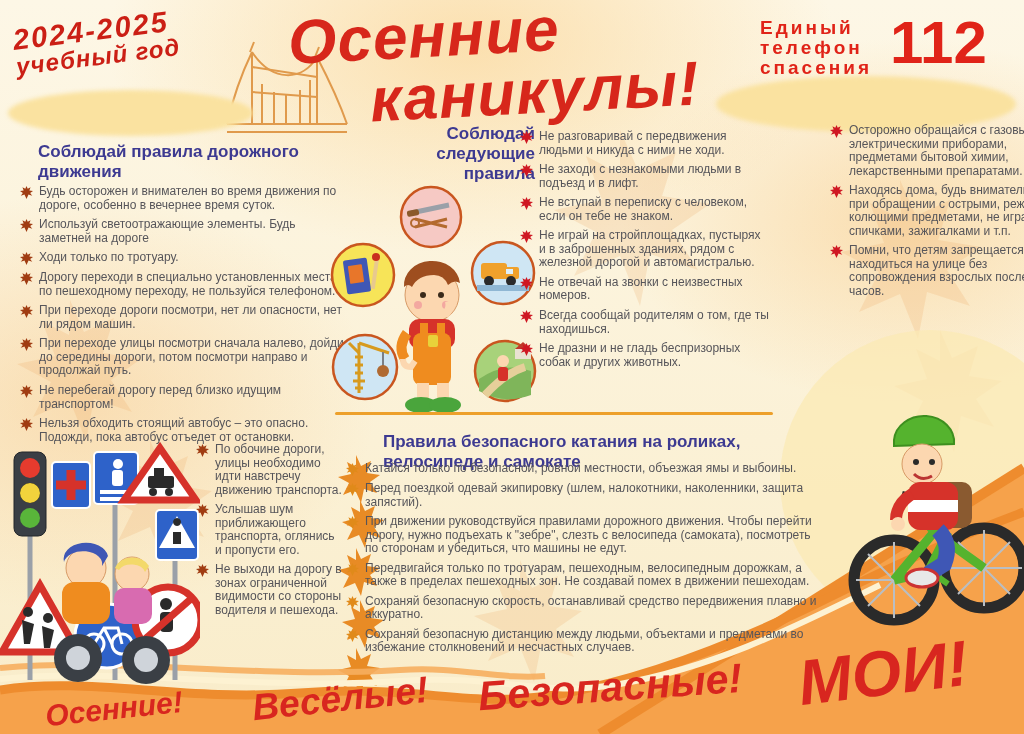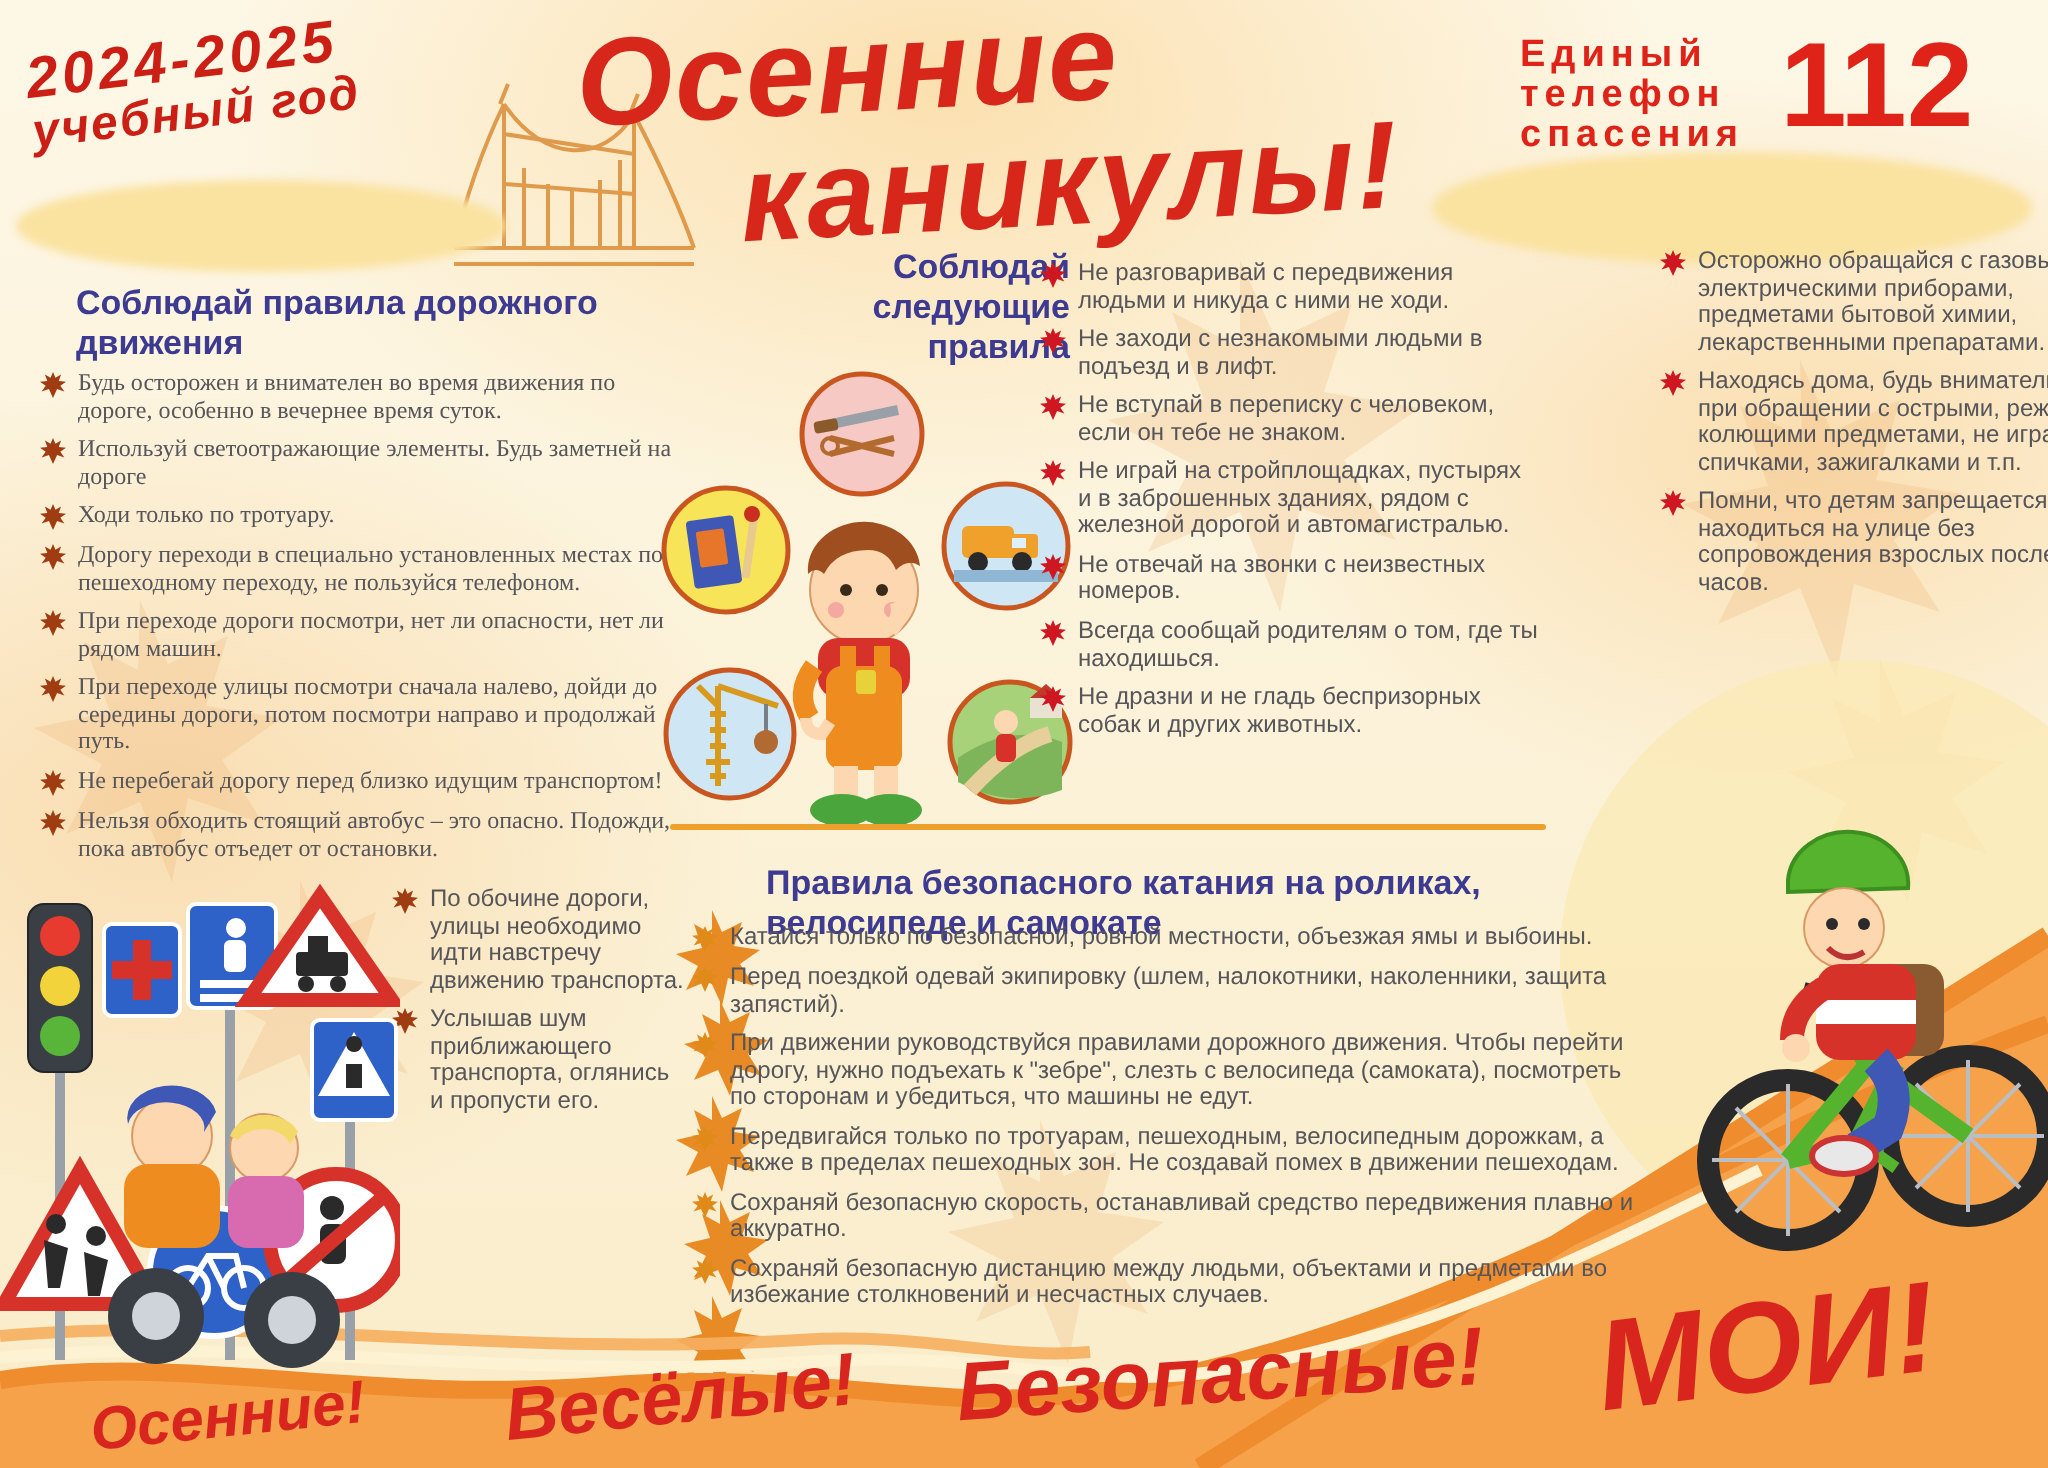--- a/index.html
+++ b/index.html
@@ -95,21 +95,21 @@
   <div class="abs emg-label">
     <div>Единый</div>
     <div>телефон</div>
     <div>спасения</div>
   </div>
   <div class="abs emg-num">112</div>
   <div class="redact r1"></div>
   <div class="redact r2"></div>
 
   <div class="abs h-indigo" style="left:38px;top:142px;width:300px;">Соблюдай правила дорожного движения</div>
-  <ul class="abs rules c-rust" style="left:20px;top:185px;width:325px;font-family:Liberation Serif, serif;">
+  <ul class="abs rules c-rust" style="left:20px;top:185px;width:325px;">
 
       <li class="rule">
         <svg class="leaf" viewBox="0 0 16 16">
           <path d="M8 0 L9.5 3.5 L13 1.5 L11.5 5.5 L16 6 L12.5 8.5 L15 12 L10.5 10.5 L8 16 L5.5 10.5 L1 12 L3.5 8.5 L0 6 L4.5 5.5 L3 1.5 L6.5 3.5 Z"></path>
         </svg>
         <span class="rtext">Будь осторожен и внимателен во время движения по дороге, особенно в вечернее время суток.</span>
       </li>
 
       <li class="rule">
         <svg class="leaf" viewBox="0 0 16 16">
@@ -169,20 +169,26 @@
         <span class="rtext">По обочине дороги, улицы необходимо идти навстречу движению транспорта.</span>
       </li>
 
       <li class="rule">
         <svg class="leaf" viewBox="0 0 16 16">
           <path d="M8 0 L9.5 3.5 L13 1.5 L11.5 5.5 L16 6 L12.5 8.5 L15 12 L10.5 10.5 L8 16 L5.5 10.5 L1 12 L3.5 8.5 L0 6 L4.5 5.5 L3 1.5 L6.5 3.5 Z"></path>
         </svg>
         <span class="rtext">Услышав шум приближающего транспорта, оглянись и пропусти его.</span>
       </li>
 
+      <li class="rule">
+        <svg class="leaf" viewBox="0 0 16 16">
+          <path d="M8 0 L9.5 3.5 L13 1.5 L11.5 5.5 L16 6 L12.5 8.5 L15 12 L10.5 10.5 L8 16 L5.5 10.5 L1 12 L3.5 8.5 L0 6 L4.5 5.5 L3 1.5 L6.5 3.5 Z"></path>
+        </svg>
+        <span class="rtext">Не выходи на дорогу в зонах ограниченной видимости со стороны водителя и пешехода.</span>
+      </li>
     </ul>
 
   <svg class="abs" width="200" height="250" viewBox="0 0 200 250" style="left:0px;top:440px;">
     <g stroke="#9aa0a8" stroke-width="5">
         <line x1="30" y1="95" x2="30" y2="240"></line>
         <line x1="115" y1="60" x2="115" y2="240"></line>
         <line x1="175" y1="70" x2="175" y2="240"></line>
       </g>
     <rect x="14" y="12" width="32" height="84" rx="8" fill="#3a3f45" stroke="#22262a"></rect>
     <circle cx="30" cy="28" r="10" fill="#e63b2e"></circle>

